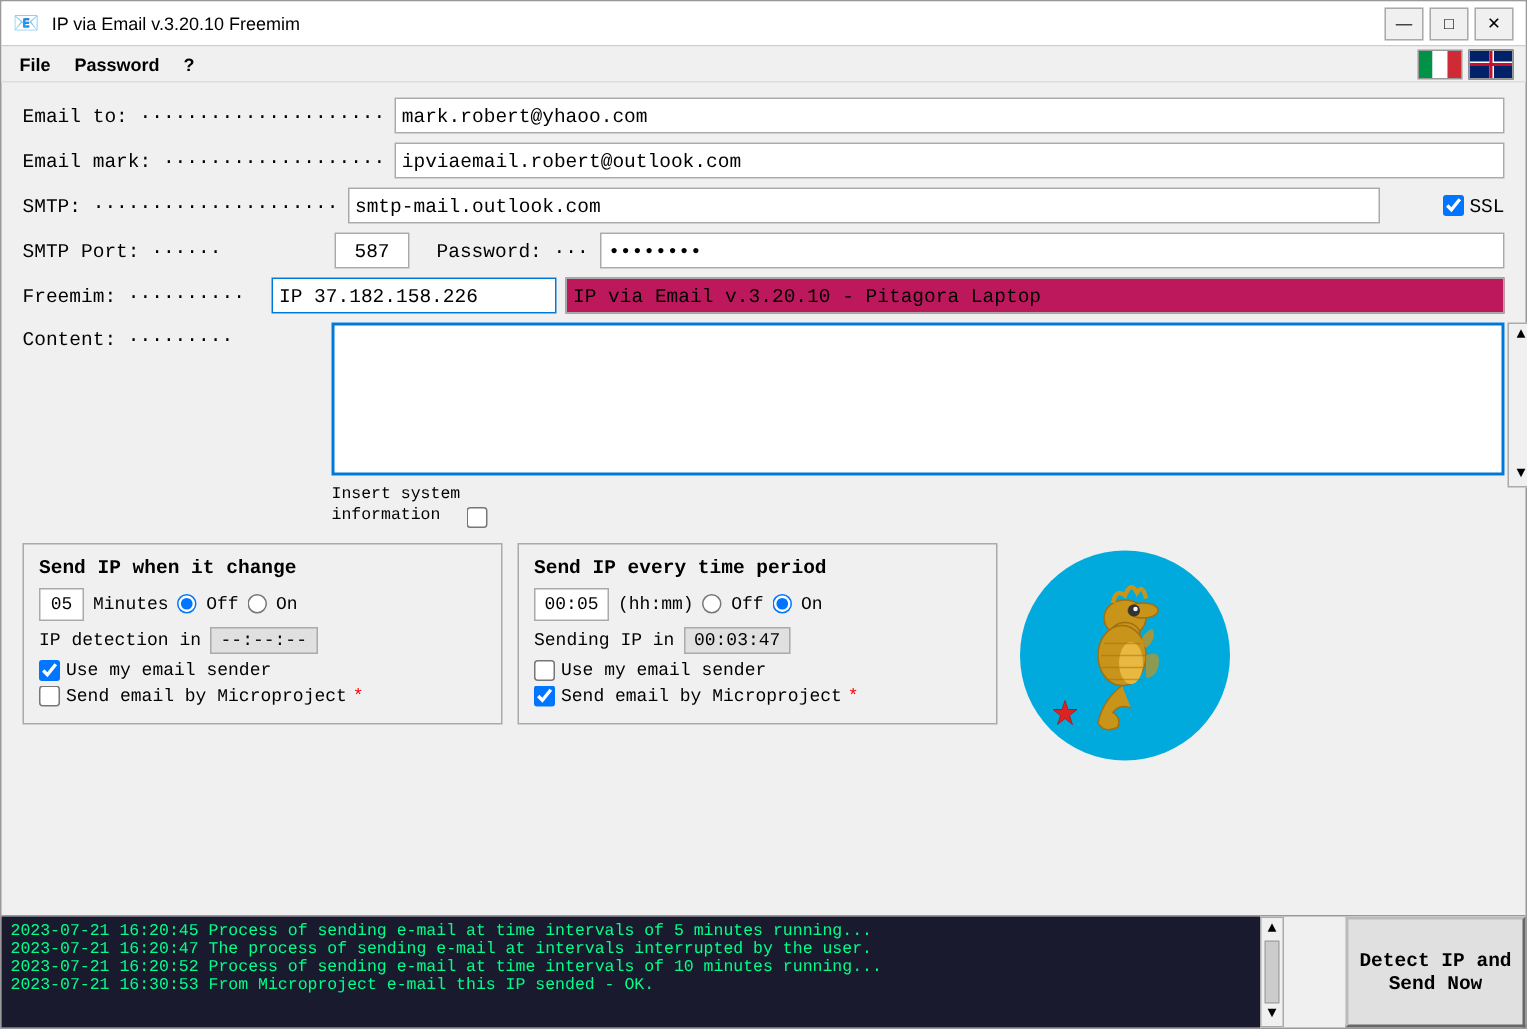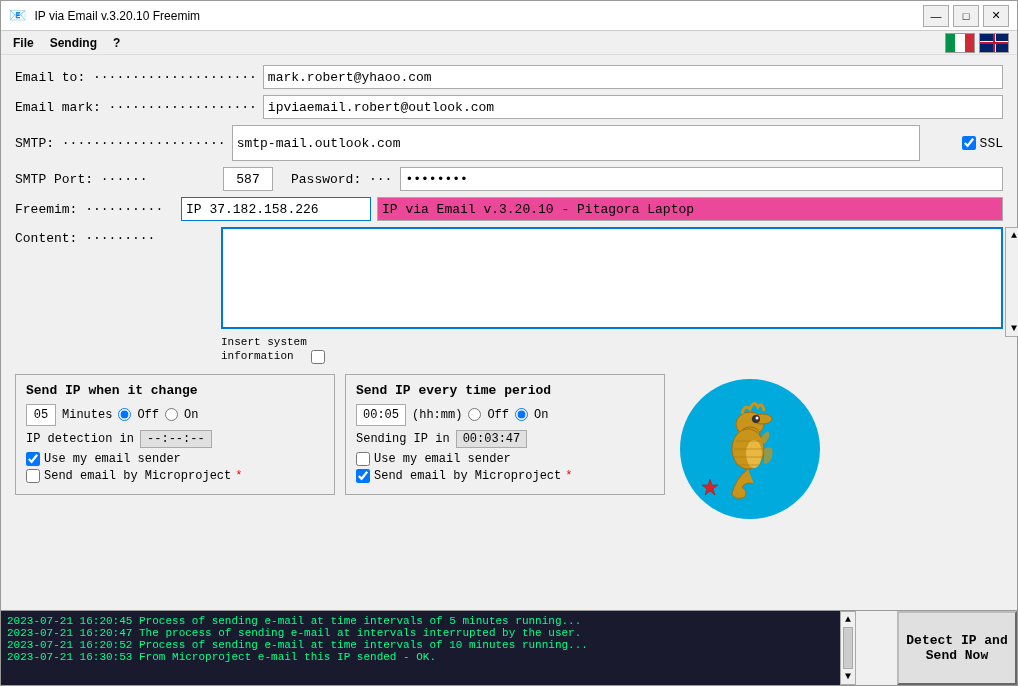--- a/index.html
+++ b/index.html
@@ -96,21 +96,21 @@
       font-size: 13px;
       background: white;
     }
     .smtp-row {
       display: flex;
       align-items: center;
       gap: 6px;
     }
     .smtp-input {
       flex: 1;
-      height: 36px;
+      height: 24px;
       border: 1px solid #aaa;
       padding: 2px 4px;
       font-family: 'Courier New', Courier, monospace;
       font-size: 13px;
       background: white;
     }
     .ssl-check {
       display: flex;
       align-items: center;
       gap: 4px;
@@ -158,21 +158,21 @@
       font-size: 13px;
       background: white;
     }
     .object-input-right {
       flex: 1;
       height: 24px;
       border: 1px solid #aaa;
       padding: 2px 4px;
       font-family: 'Courier New', Courier, monospace;
       font-size: 13px;
-      background: #ec4899;
+      background: #be185d;
     }
     .content-textarea {
       width: 100%;
       height: 100%;
       border: 2px solid #0078d7;
       padding: 4px;
       font-family: 'Courier New', Courier, monospace;
       font-size: 13px;
       background: white;
       resize: none;
@@ -337,21 +337,21 @@
     </div>
     <div class="titlebar-controls">
       <button class="titlebar-btn">—</button>
       <button class="titlebar-btn">□</button>
       <button class="titlebar-btn close">✕</button>
     </div>
   </div>
 
   <div class="menubar-wrapper">
     <span class="menubar-item">File</span>
-    <span class="menubar-item">Sending</span>
+    <span class="menubar-item">Password</span>
     <span class="menubar-item">?</span>
     <div class="flag-area">
 
       <div class="flag" style="display:flex; border:1px solid #999;">
         <div style="flex:1;background:#009246;"></div>
         <div style="flex:1;background:#fff;"></div>
         <div style="flex:1;background:#ce2b37;"></div>
       </div>
 
       <div class="flag" style="background:#012169;position:relative;overflow:hidden;border:1px solid #999;">

